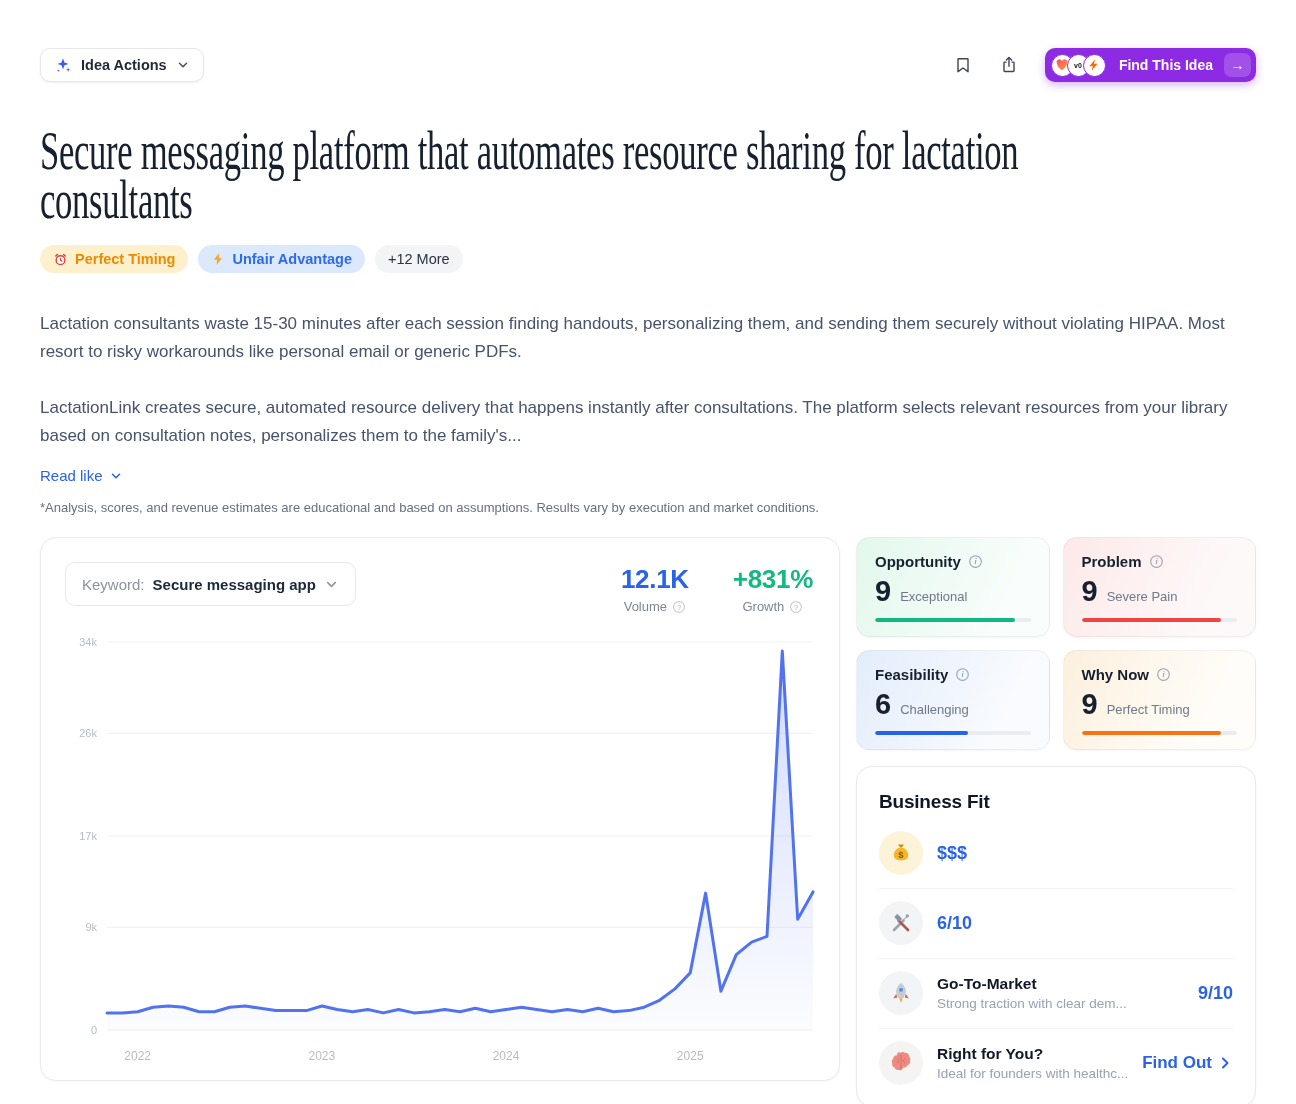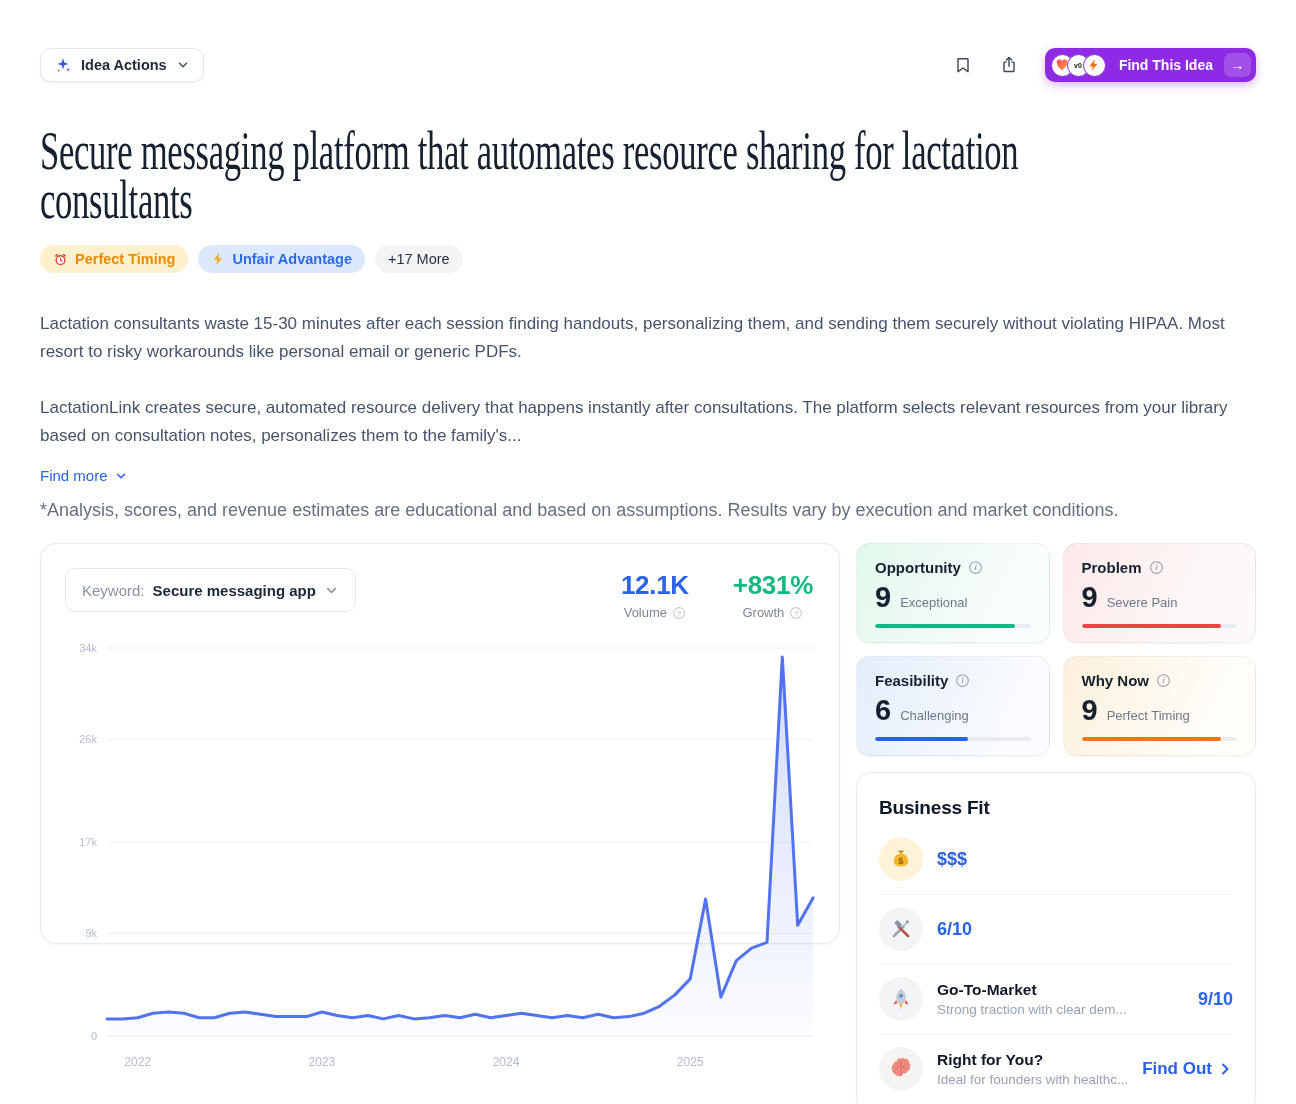--- a/index.html
+++ b/index.html
@@ -36,27 +36,27 @@
     border-radius:14px; font-size:14.5px; font-weight:600; cursor:pointer; }
   .tag-amber { background:#fdf1cd; color:#ed8b00; }
   .tag-blue  { background:#dce9fc; color:#2e6bea; }
   .tag-gray  { background:#f2f4f6; color:#2a3342; font-weight:500; }
 
   
   .desc p { margin-top:28px; font-size:17px; line-height:28px; color:#47536b; }
   .desc p:first-child { margin-top:37px; }
   .read-more { margin-top:17px; display:inline-flex; align-items:center; gap:6px;
     color:#2962ea; font-size:15px; font-weight:500; cursor:pointer; }
-  .disclaimer { margin-top:15px; font-size:18px; color:#66707f; }
+  .disclaimer { margin-top:15px; font-size:13px; color:#66707f; }
 
   
   .main { display:flex; gap:16px; margin-top:22px; align-items:stretch; }
 
   
-  .chart-card { width:800px; height:401px; border:1px solid #e8eaef; border-radius:16px; background:#fff;
+  .chart-card { width:800px; height:544px; border:1px solid #e8eaef; border-radius:16px; background:#fff;
     box-shadow:0 1px 3px rgba(16,24,40,.04); padding:24px; }
   .chart-head { display:flex; justify-content:space-between; align-items:flex-start; }
   .keyword-select { display:inline-flex; align-items:center; gap:8px; height:44px; padding:0 16px;
     border:1px solid #e6e8ee; border-radius:10px; background:#fff; font-size:15px; cursor:pointer; }
   .keyword-label { color:#8a93a3; }
   .keyword-value { color:#1c2738; font-weight:600; }
   .stats { display:flex; gap:44px; margin-right:2px; margin-top:2px; }
   .stat { text-align:center; }
   .stat-value { font-size:26px; font-weight:700; letter-spacing:-0.3px; }
   .v-blue { color:#2b63e8; } .v-green { color:#13b981; }
@@ -187,31 +187,31 @@
     </span>
     <span class="tag tag-blue">
       <span style="display:flex">
         <svg width="14" height="14" viewBox="0 0 24 24">
             <path d="M13.5 2L5 13.5h5.5L9.5 22 19 10.5h-5.5z" fill="#f6a723"></path>
           </svg>
       </span>
       <span>Unfair Advantage</span>
     </span>
     <span class="tag tag-gray">
-      <span>+17 More</span>
+      <span>+12 More</span>
     </span>
   </div>
 
   <div class="desc">
     <p>Lactation consultants waste 15-30 minutes after each session finding handouts, personalizing them, and sending them securely without violating HIPAA. Most resort to risky workarounds like personal email or generic PDFs.</p>
     <p>LactationLink creates secure, automated resource delivery that happens instantly after consultations. The platform selects relevant resources from your library based on consultation notes, personalizes them to the family's...</p>
   </div>
   <div>
     <span class="read-more">
-      <span>Find more</span>
+      <span>Read like</span>
       <span style="display:flex">
         <svg width="14" height="14" viewBox="0 0 16 16">
             <path d="M4 6l4 4 4-4" stroke="#2962ea" stroke-width="1.8" fill="none" stroke-linecap="round" stroke-linejoin="round"></path>
           </svg>
       </span>
     </span>
   </div>
   <div class="disclaimer">*Analysis, scores, and revenue estimates are educational and based on assumptions. Results vary by execution and market conditions.</div>
 
   <div class="main">

